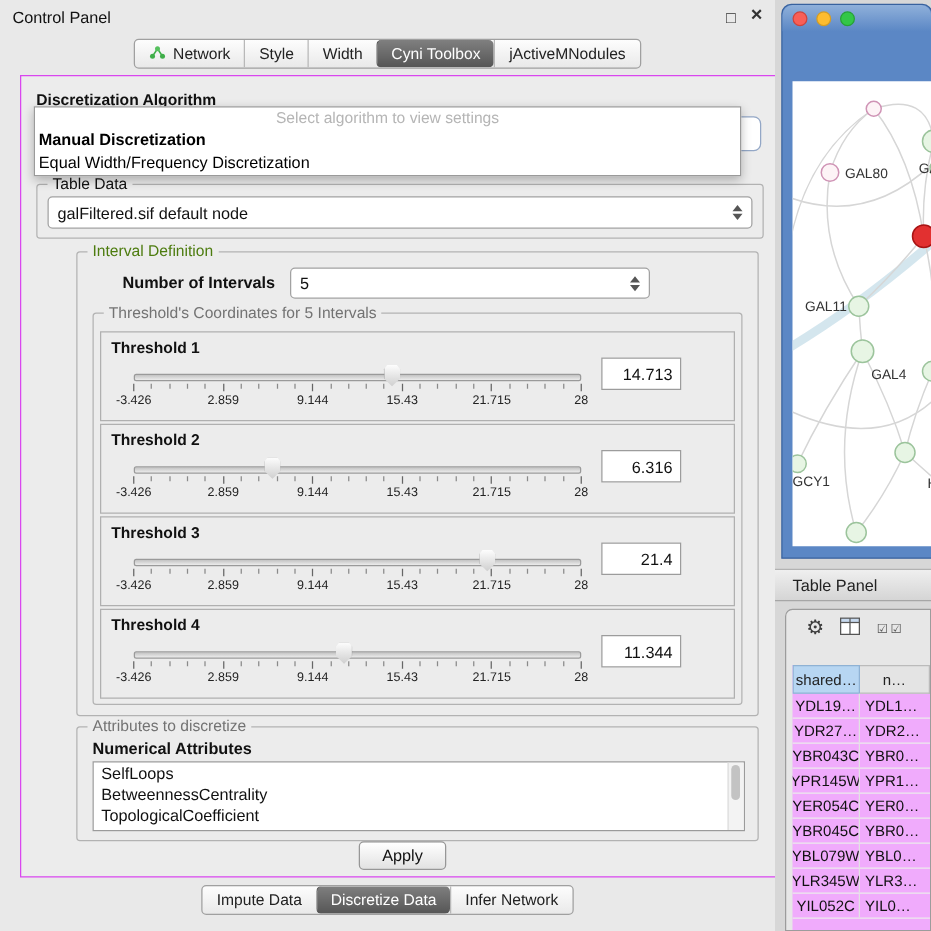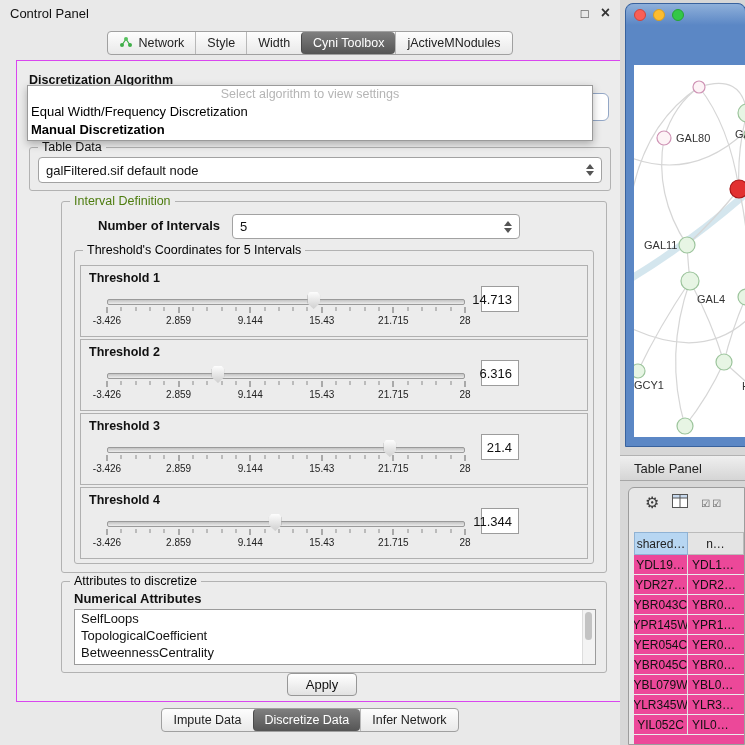--- a/index.html
+++ b/index.html
@@ -25,21 +25,21 @@
   .algo-combo{position:absolute;left:18px;top:32px;width:572px;height:26px;background:#fff;border:1px solid #93a7c6;border-radius:6px;}
 
   .dropdown-overlay{position:absolute;left:10px;top:24px;width:564px;height:54px;background:#fff;border:1px solid #9a9a9a;box-shadow:0 3px 8px rgba(0,0,0,.28);z-index:20;}
   .dd-placeholder{text-align:center;color:#b5b5b5;font-size:12.5px;height:17px;line-height:17px;}
   .dd-item{font-size:13px;height:18px;line-height:18px;padding-left:3px;color:#000;}
   .dd-item.bold{font-weight:bold;}
 
   .group{position:absolute;border:1px solid #b2b2b2;border-radius:3px;}
   .group-label{position:absolute;top:-8px;left:8px;background:#ececec;padding:0 4px;font-size:12.5px;color:#111;}
   .group-label.green{color:#4d7c0f;}
-  .group-label.blue{color:#000000;}
+  .group-label.blue{color:#737373;}
 
   .combo{position:absolute;display:flex;align-items:center;background:#fff;border:1px solid #a2a2a2;border-radius:4px;font-size:13px;color:#111;padding:0 7px;}
   .combo-arrows{margin-left:auto;display:flex;flex-direction:column;align-items:center;}
   .tri-up{width:0;height:0;border-left:4px solid transparent;border-right:4px solid transparent;border-bottom:5px solid #555;margin-bottom:2px;}
   .tri-down{width:0;height:0;border-left:4px solid transparent;border-right:4px solid transparent;border-top:5px solid #555;}
 
   #tabledata-group{left:12px;top:86px;width:580px;height:42px;}
   #tabledata-combo{left:8px;top:9px;right:8px;height:24px;}
 
   #interval-group{left:44px;top:140px;width:544px;height:370px;}
@@ -54,21 +54,21 @@
   .track{position:absolute;left:0;right:0;top:9px;height:4px;background:linear-gradient(#c3c3c3,#ececec);border:1px solid #9a9a9a;border-radius:2px;}
   .thumb{position:absolute;top:2px;width:13px;height:17px;transform:translateX(-50%);
     background:linear-gradient(#fdfdfd,#cfcfcf);
     clip-path:polygon(50% 100%,0% 64%,0% 20%,20% 0%,80% 0%,100% 20%,100% 64%);
     filter:drop-shadow(0 0 1px rgba(0,0,0,.65));}
   .ticks{position:absolute;left:0;right:0;top:17px;height:7px;}
   .tick{position:absolute;width:1px;height:4px;background:#8a8a8a;transform:translateX(-50%);}
   .tick.major{height:6px;background:#666;}
   .scale{position:absolute;left:0;right:0;top:25px;height:12px;}
   .scale-label{position:absolute;transform:translateX(-50%);font-size:10px;color:#222;white-space:nowrap;}
-  .valbox{position:absolute;left:400px;top:20px;width:38px;height:26px;background:#fff;border:1px solid #9c9c9c;display:flex;align-items:center;justify-content:flex-end;padding:0 6px;font-size:13px;color:#111;box-sizing:border-box;}
+  .valbox{position:absolute;left:400px;top:20px;width:64px;height:26px;background:#fff;border:1px solid #9c9c9c;display:flex;align-items:center;justify-content:flex-end;padding:0 6px;font-size:13px;color:#111;box-sizing:border-box;}
 
   #attrs-group{left:44px;top:520px;width:544px;height:90px;}
   .num-label{position:absolute;left:12px;top:9px;font-size:13px;font-weight:bold;color:#111;}
   .listbox{position:absolute;left:12px;top:27px;width:520px;height:54px;background:#fff;border:1px solid #9b9b9b;overflow:hidden;}
   .list-item{font-size:13px;line-height:17px;padding-left:6px;color:#111;white-space:nowrap;}
   .vscroll{position:absolute;right:0;top:0;bottom:0;width:12px;background:#f3f3f3;border-left:1px solid #ddd;}
   .vscroll-thumb{position:absolute;left:2px;top:2px;width:7px;height:28px;background:#c3c3c3;border-radius:4px;}
 
   .apply-btn{position:absolute;left:50%;transform:translateX(-50%);top:612px;width:68px;height:21px;
     background:linear-gradient(#ffffff,#e2e2e2);border:1px solid #979797;border-radius:4px;
@@ -85,21 +85,21 @@
   .light.yellow{background:#fdbc2f;border:1px solid #d69d23;}
   .light.green{background:#33c748;border:1px solid #27a236;}
   .net-canvas{position:absolute;left:8px;top:21px;right:0;bottom:9px;background:#fff;overflow:hidden;margin-top:40px;}
 
   #tp-titlebar{position:absolute;left:620px;top:455px;width:125px;height:26px;background:linear-gradient(#efefef,#d5d5d5);border-top:1px solid #b2b2b2;border-bottom:1px solid #a6a6a6;font-size:13px;color:#222;line-height:26px;padding-left:14px;box-sizing:border-box;}
 
   #table-window{position:absolute;left:628px;top:487px;width:117px;height:258px;background:#e7e7e7;border:1px solid #9c9c9c;border-radius:6px 0 0 0;box-sizing:border-box;}
   .tw-toolbar{height:30px;display:flex;align-items:center;gap:13px;padding-left:16px;}
   .gear-glyph{font-size:16px;color:#3c3c3c;line-height:1;}
   .check-pair{font-size:10px;color:#555;letter-spacing:2px;}
-  .tw-table{position:absolute;left:5px;top:44px;right:0;bottom:0;background:#ec4899;overflow:hidden;}
+  .tw-table{position:absolute;left:5px;top:44px;right:0;bottom:0;background:#f0abfc;overflow:hidden;}
   .thead{display:flex;height:23px;}
   .hcell{box-sizing:border-box;font-size:12px;display:flex;align-items:center;justify-content:center;color:#222;overflow:hidden;white-space:nowrap;}
   .hcell.c0{width:54px;background:#b7d6f2;border:1px solid #8fb2d4;}
   .hcell.c1{flex:1;background:#e4e4e4;border:1px solid #bbb;border-left:none;}
   .trow{display:flex;height:19px;border-bottom:1px solid #ececec;}
   .tcell{box-sizing:border-box;font-size:12px;display:flex;align-items:center;justify-content:center;color:#111;overflow:hidden;white-space:nowrap;}
   .tcell.c0{width:54px;border-right:1px solid #e2e2e2;}
   .tcell.c1{flex:1;justify-content:flex-start;padding-left:4px;}
 </style>
 </head>
@@ -364,35 +364,35 @@
           </div>
         </div>
       </div>
 
       <div class="group" id="attrs-group">
         <span class="group-label blue">Attributes to discretize</span>
         <span class="num-label">Numerical Attributes</span>
         <div class="listbox">
           <div>
               <div class="list-item">SelfLoops</div>
+              <div class="list-item">BetweennessCentrality</div>
               <div class="list-item">TopologicalCoefficient</div>
-              <div class="list-item">BetweennessCentrality</div>
             </div>
           <div class="vscroll">
               <div class="vscroll-thumb"></div>
             </div>
         </div>
       </div>
 
       <div class="apply-btn">Apply</div>
 
       <div class="dropdown-overlay">
         <div class="dd-placeholder">Select algorithm to view settings</div>
+        <div class="dd-item bold">Manual Discretization</div>
         <div class="dd-item">Equal Width/Frequency Discretization</div>
-        <div class="dd-item bold">Manual Discretization</div>
       </div>
     </div>
 
     <div class="bottom-tabbar">
       <div class="tabgroup">
         <div class="tab">
             <span>Impute Data</span>
           </div>
         <div class="tab selected">
             <span>Discretize Data</span>

